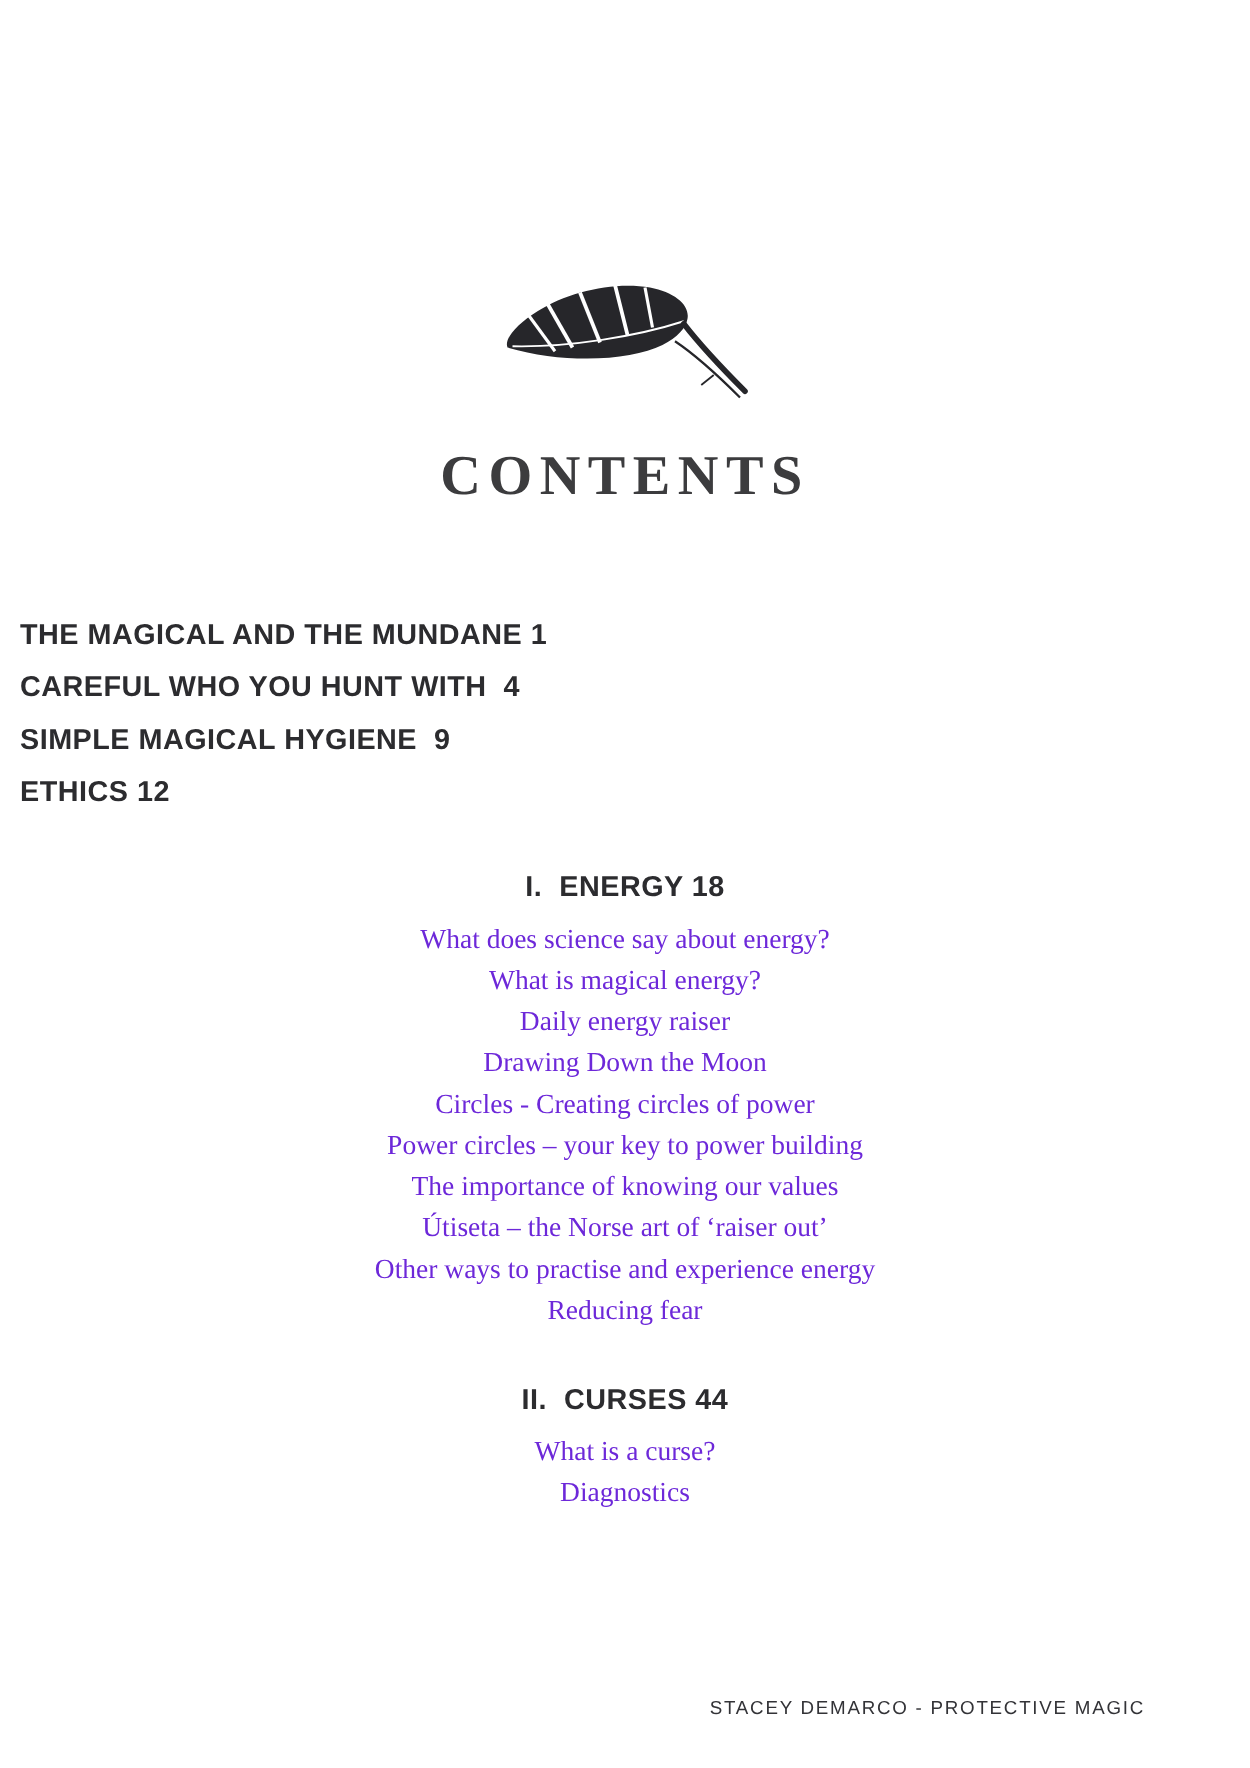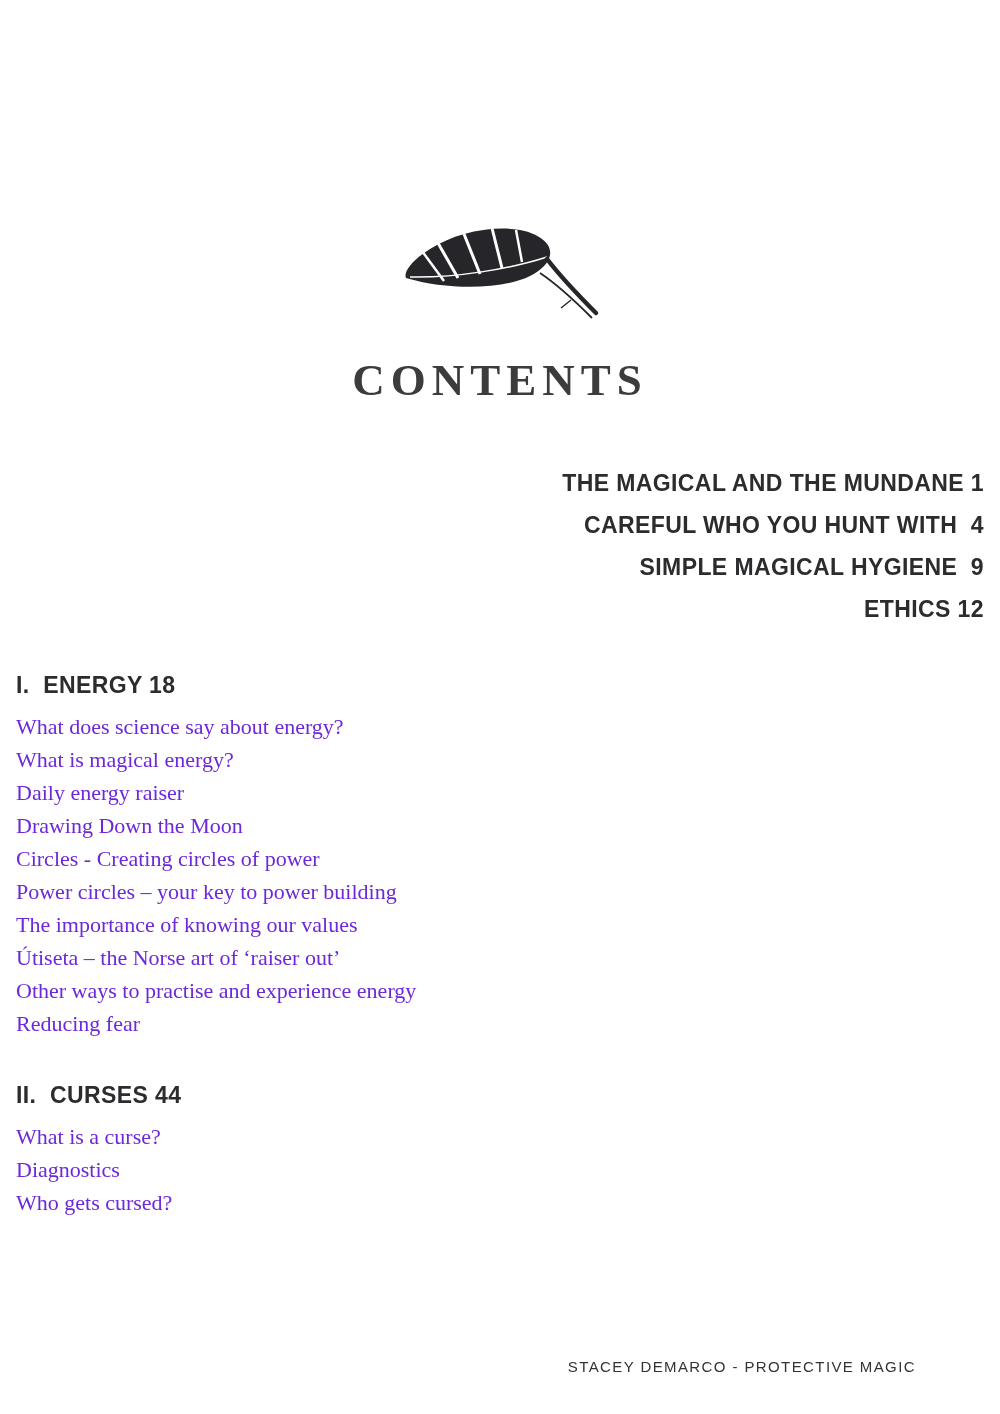--- a/index.html
+++ b/index.html
@@ -27,34 +27,34 @@
     margin: 28px 0 0 0;
     text-align: center;
     font-family: "Liberation Serif", serif;
     font-weight: 700;
     font-size: 45px;
     line-height: 52px;
     letter-spacing: 6px;
     color: #3c3c3e;
   }
   .chapter-list {
-    margin-top: 56px;
-    text-align: right;
+    margin-top: 80px;
+    text-align: left;
   }
   .chapter-entry {
     font-family: "Liberation Sans", sans-serif;
     font-weight: 700;
     font-size: 23px;
     line-height: 42px;
     letter-spacing: 0.4px;
     color: #2c2c2f;
     white-space: pre;
   }
   .section {
-    text-align: left;
+    text-align: center;
   }
   .section-heading {
     margin: 34px 0 4px 0;
     font-family: "Liberation Sans", sans-serif;
     font-weight: 700;
     font-size: 23px;
     line-height: 42px;
     letter-spacing: 0.4px;
     color: #2c2c2f;
     white-space: pre;
@@ -119,18 +119,17 @@
     <div class="toc-item">The importance of knowing our values</div>
     <div class="toc-item">Útiseta – the Norse art of ‘raiser out’</div>
     <div class="toc-item">Other ways to practise and experience energy</div>
     <div class="toc-item">Reducing fear</div>
   </div>
 
   <div class="section">
     <h2 class="section-heading">II.  CURSES 44</h2>
     <div class="toc-item">What is a curse?</div>
     <div class="toc-item">Diagnostics</div>
-    <div class="toc-item">Who gets cursed?</div>
   </div>
 
   <div class="page-footer">STACEY DEMARCO - PROTECTIVE MAGIC</div>
 
 </div>
 
 </body></html>

